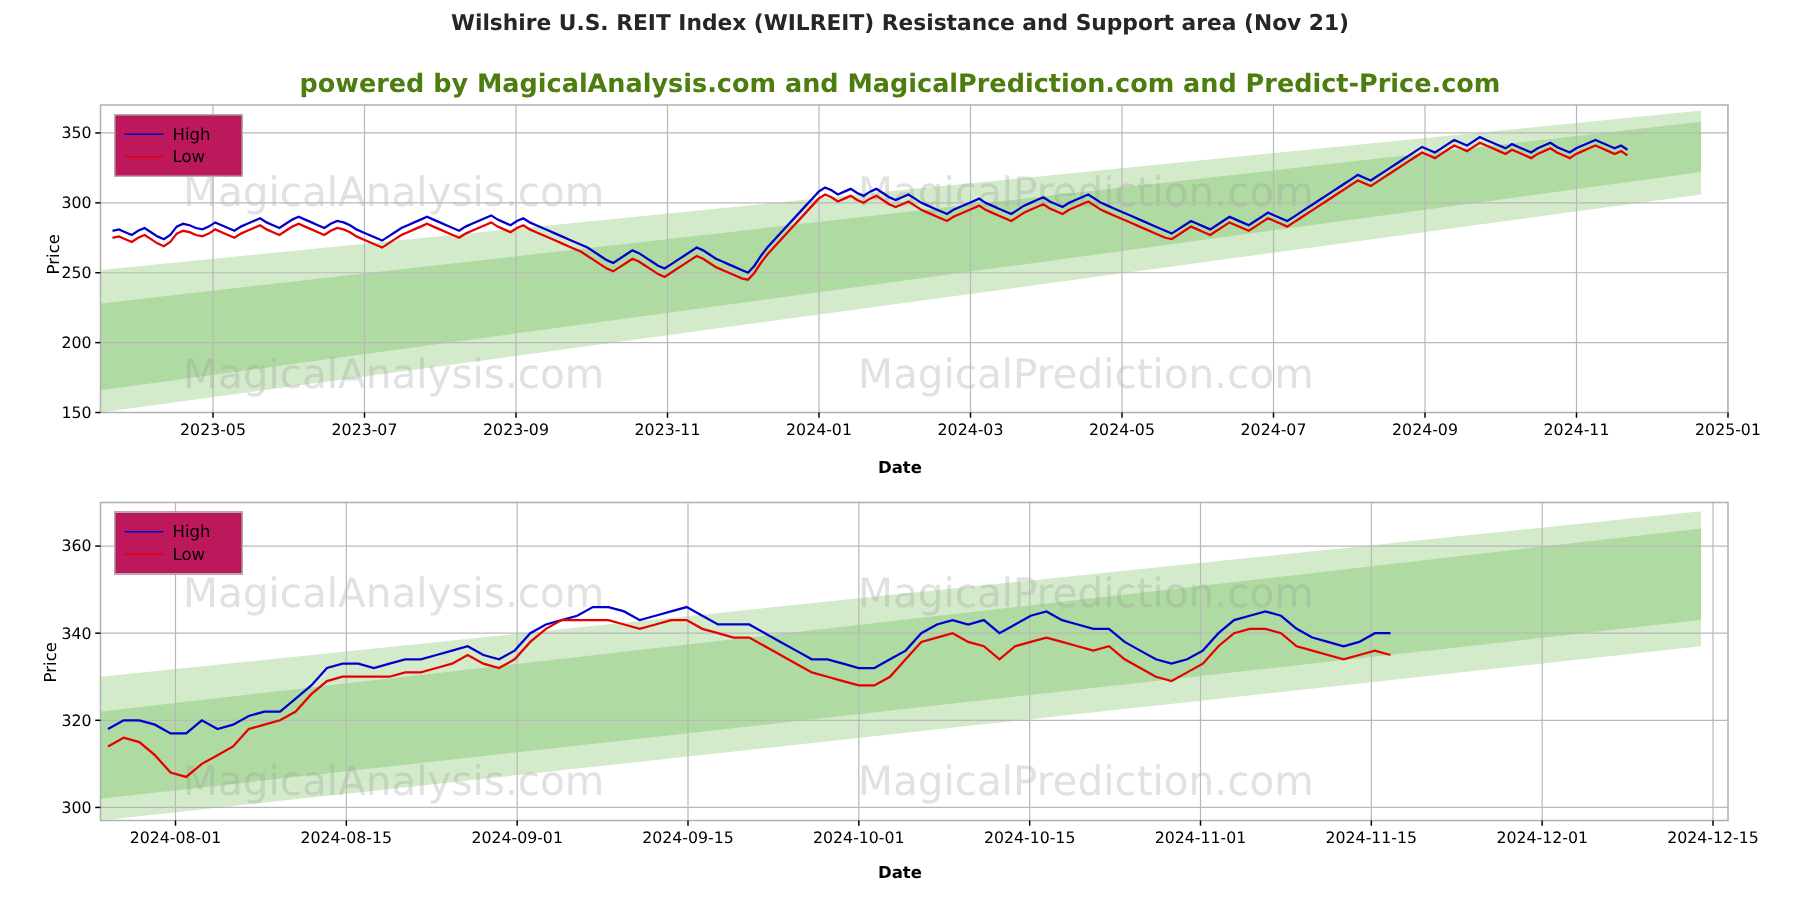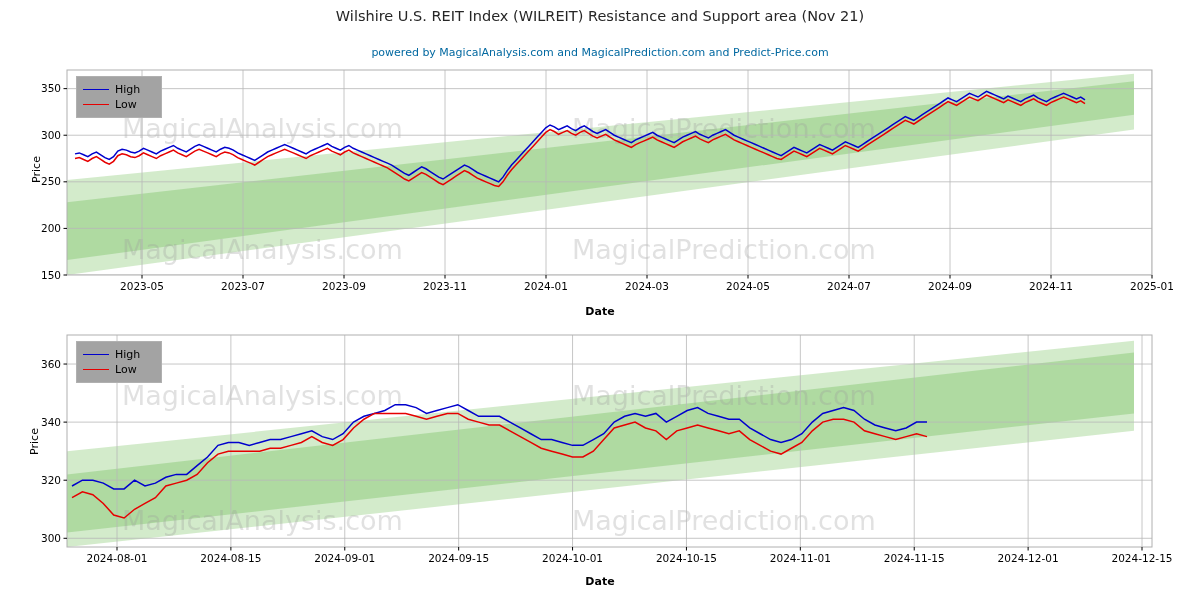--- a/index.html
+++ b/index.html
@@ -5,37 +5,37 @@
   html,body{margin:0;padding:0;}
   body{
     width:1200px;height:600px;background:#ffffff;
     font-family:"DejaVu Sans", sans-serif;
     color:#000;
     position:relative;
     overflow:hidden;
   }
   .title{
     position:absolute;top:8px;left:0;width:1200px;text-align:center;
-    font-size:14.5px;color:#262626;
+    font-size:14.5px;color:#262626;font-weight:bold;
   }
   .subtitle{
     position:absolute;top:46px;left:0;width:1200px;text-align:center;
-    font-size:11px;font-weight:normal;color:#0369a1;
+    font-size:17px;font-weight:bold;color:#4d7c0f;
   }
   .panel{position:absolute;}
   svg{display:block;}
   .ylabel{
     position:absolute;font-size:11px;color:#000;
     transform:rotate(-90deg);transform-origin:center center;
     white-space:nowrap;
   }
   .xlabel{position:absolute;font-size:11px;color:#000;text-align:center;font-weight:bold;}
   .tick{font-size:10.5px;fill:#000;font-family:"DejaVu Sans", sans-serif;}
   .legend{
-    position:absolute;background:#a3a3a3;border:1px solid #b0b0b0;
+    position:absolute;background:#be185d;border:1px solid #b0b0b0;
     padding:5px 3px 5px 6px;box-sizing:border-box;
     font-size:11px;line-height:15px;
   }
   .legrow{display:flex;align-items:center;height:15px;}
   .legline{width:26px;height:0;border-top:1.6px solid #000;margin-right:6px;}
   .leglabel{color:#000;}
 </style>
 </head>
 <body>
 

